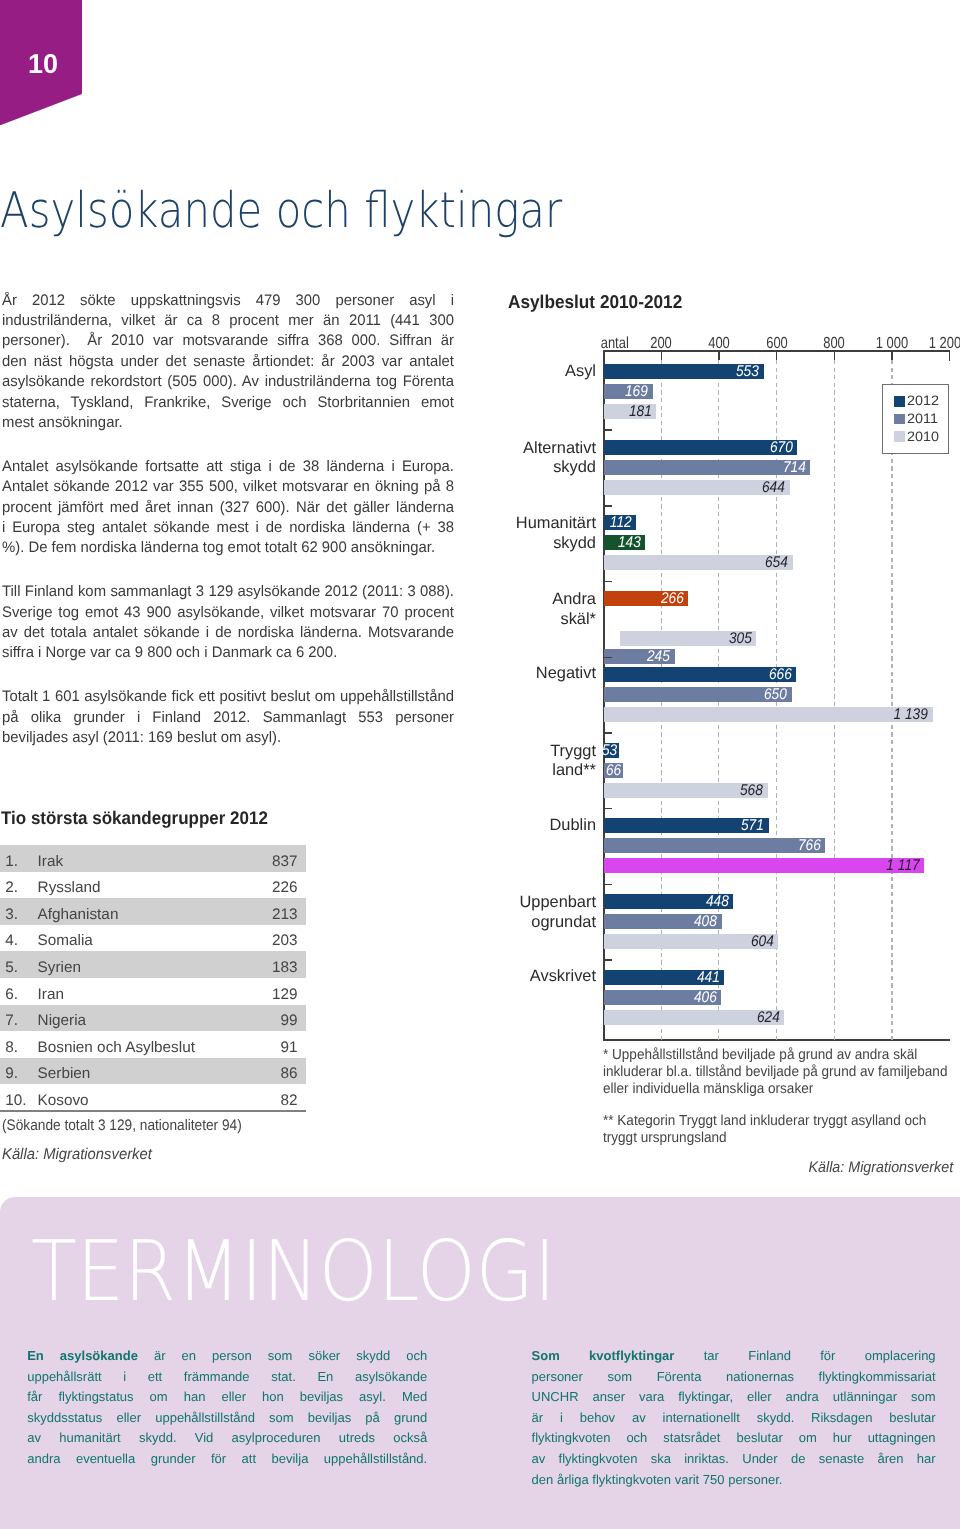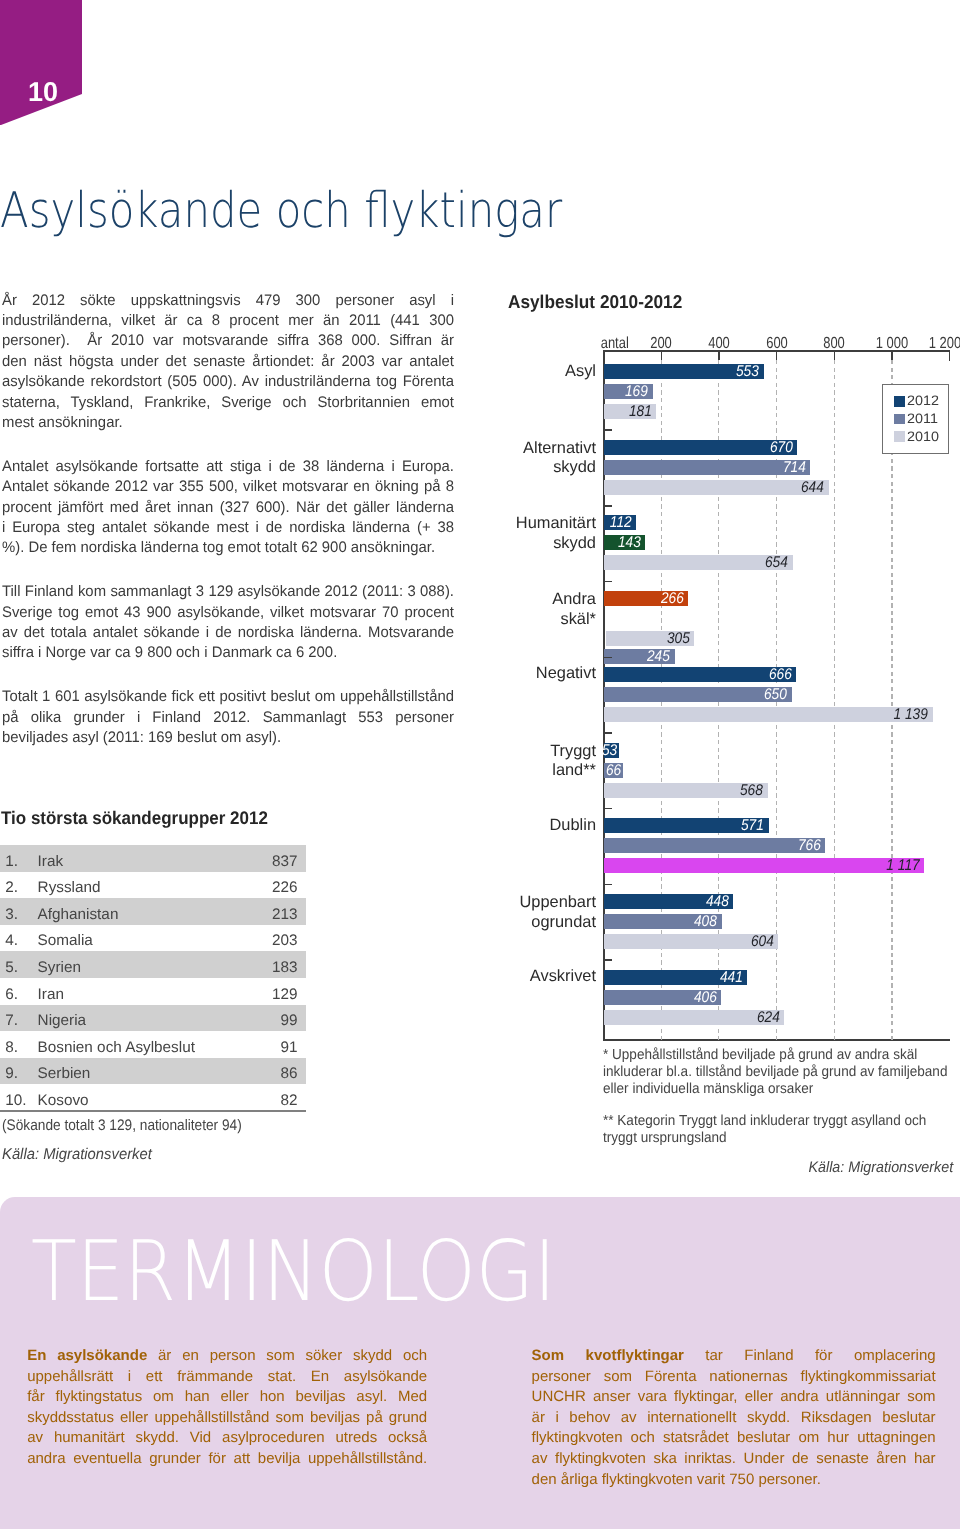--- a/index.html
+++ b/index.html
@@ -8,21 +8,21 @@
        font-family:"Liberation Sans",sans-serif;position:relative;overflow:hidden;
        -webkit-font-smoothing:antialiased;text-rendering:geometricPrecision;}
   .page{position:absolute;left:0;top:0;width:960px;height:1529px;will-change:transform;}
 
   
   .pageflag{position:absolute;left:0;top:0;width:82px;height:125px;
     background:#951d83;
     clip-path:polygon(0 0,82px 0,82px 94px,1px 125px,0 125px);}
   .pageflag .num{position:absolute;left:28.3px;top:49.5px;
     color:#ffffff;font-size:27.4px;font-weight:bold;line-height:1;
-    transform-origin:0 0;transform:scaleX(0.985);margin-top:28px;}
+    transform-origin:0 0;transform:scaleX(0.985);}
 
   
   .headline{position:absolute;left:0px;top:185.5px;font-size:49.1px;color:#1c4268;
      font-family:"DejaVu Sans",sans-serif;font-weight:200;letter-spacing:0px;
      line-height:1;white-space:nowrap;transform-origin:0 0;transform:scaleX(0.853);}
 
   
   .leftcol{position:absolute;left:2px;top:290.6px;width:465px;color:#3b3b3b;
      font-size:15.3px;line-height:20.4px;text-align:justify;
      transform-origin:0 0;transform:scaleX(0.9720);}
@@ -82,21 +82,21 @@
   .chart-src{position:absolute;left:603.4px;top:1159.5px;width:374.5px;text-align:right;line-height:1;
       font-size:15.3px;font-style:italic;color:#454545;transform-origin:0 0;transform:scaleX(0.935);}
 
   
   .term{position:absolute;left:0;top:1197px;width:960px;height:332px;background:#e5d3e8;
         border-top-left-radius:15px;}
   .term-title{position:absolute;font-size:83.4px;color:#ffffff;
         font-family:"DejaVu Sans",sans-serif;font-weight:200;
         letter-spacing:0px;line-height:1;white-space:nowrap;
         transform-origin:0 0;transform:scaleX(0.898);}
-  .term-col{position:absolute;font-size:15px;line-height:20.6px;color:#a16207;text-align:justify;}
+  .term-col{position:absolute;font-size:13px;line-height:20.6px;color:#0f766e;text-align:justify;}
   .term-col b{font-weight:bold;}
 </style>
 </head>
 <body>
 
 <div class="page">
 
   <div class="pageflag">
     <div class="num">10</div>
   </div>
@@ -224,21 +224,21 @@
       <div class="bar" style="left: 603.5px; top: 404px; width: 52.2185px; background: rgb(206, 209, 222);">
         <span class="val" style="color: rgb(35, 37, 43);">181</span>
       </div>
       <div class="catlabel" style="top: 361.6px;">Asyl</div>
       <div class="bar" style="left: 603.5px; top: 439.7px; width: 193.295px; background: rgb(18, 67, 115);">
         <span class="val" style="color: rgb(255, 255, 255);">670</span>
       </div>
       <div class="bar" style="left: 603.5px; top: 459.7px; width: 205.989px; background: rgb(109, 124, 161);">
         <span class="val" style="color: rgb(255, 255, 255);">714</span>
       </div>
-      <div class="bar" style="left: 603.5px; top: 479.7px; width: 185.794px; background: rgb(206, 209, 222); padding-left: 39px;">
+      <div class="bar" style="left: 603.5px; top: 479.7px; width: 185.794px; background: rgb(206, 209, 222);">
         <span class="val" style="color: rgb(35, 37, 43);">644</span>
       </div>
       <div class="ystub" style="top: 429.4px;"></div>
       <div class="catlabel" style="top: 438.7px;">Alternativt<br>skydd</div>
       <div class="bar" style="left: 603.5px; top: 515.4px; width: 32.312px; background: rgb(18, 67, 115);">
         <span class="val" style="color: rgb(255, 255, 255);">112</span>
       </div>
       <div class="bar" style="left: 603.5px; top: 535.4px; width: 41.2555px; background: #14532d;">
         <span class="val" style="color: rgb(255, 255, 255);">143</span>
       </div>
@@ -246,21 +246,21 @@
         <span class="val" style="color: rgb(35, 37, 43);">654</span>
       </div>
       <div class="ystub" style="top: 505.1px;"></div>
       <div class="catlabel" style="top: 514.4px;">Humanitärt<br>skydd</div>
       <div class="bar" style="left: 603.5px; top: 591.1px; width: 84px; background: #c2410c;">
         <span class="val" style="color: rgb(255, 255, 255);">266</span>
       </div>
       <div class="bar" style="left: 603.5px; top: 611.1px; width: 70.6825px; background: rgb(109, 124, 161); margin-top: 38px;">
         <span class="val" style="color: rgb(255, 255, 255);">245</span>
       </div>
-      <div class="bar" style="left: 606px; top: 631.1px; width: 87.9925px; background: rgb(206, 209, 222);">
+      <div class="bar" style="left: 620px; top: 631.1px; width: 87.9925px; background: rgb(206, 209, 222); padding-left: 48px;">
         <span class="val" style="color: rgb(35, 37, 43);">305</span>
       </div>
       <div class="ystub" style="top: 580.8px;"></div>
       <div class="catlabel" style="top: 590.1px;">Andra<br>skäl*</div>
       <div class="bar" style="left: 603.5px; top: 666.8px; width: 192.141px; background: rgb(18, 67, 115);">
         <span class="val" style="color: rgb(255, 255, 255);">666</span>
       </div>
       <div class="bar" style="left: 603.5px; top: 686.8px; width: 187.525px; background: rgb(109, 124, 161);">
         <span class="val" style="color: rgb(255, 255, 255);">650</span>
       </div>
@@ -295,21 +295,21 @@
         <span class="val" style="color: rgb(255, 255, 255);">448</span>
       </div>
       <div class="bar" style="left: 603.5px; top: 913.9px; width: 117.708px; background: rgb(109, 124, 161);">
         <span class="val" style="color: rgb(255, 255, 255);">408</span>
       </div>
       <div class="bar" style="left: 603.5px; top: 933.9px; width: 174.254px; background: rgb(206, 209, 222);">
         <span class="val" style="color: rgb(35, 37, 43);">604</span>
       </div>
       <div class="ystub" style="top: 883.6px;"></div>
       <div class="catlabel" style="top: 892.9px;">Uppenbart<br>ogrundat</div>
-      <div class="bar" style="left: 603.5px; top: 969.6px; width: 143px; background: rgb(18, 67, 115);">
+      <div class="bar" style="left: 603.5px; top: 969.6px; width: 120px; background: rgb(18, 67, 115);">
         <span class="val" style="color: rgb(255, 255, 255);">441</span>
       </div>
       <div class="bar" style="left: 603.5px; top: 989.6px; width: 117.131px; background: rgb(109, 124, 161);">
         <span class="val" style="color: rgb(255, 255, 255);">406</span>
       </div>
       <div class="bar" style="left: 603.5px; top: 1009.6px; width: 180.024px; background: rgb(206, 209, 222);">
         <span class="val" style="color: rgb(35, 37, 43);">624</span>
       </div>
       <div class="ystub" style="top: 959.3px;"></div>
       <div class="catlabel" style="top: 967.2px;">Avskrivet</div>

